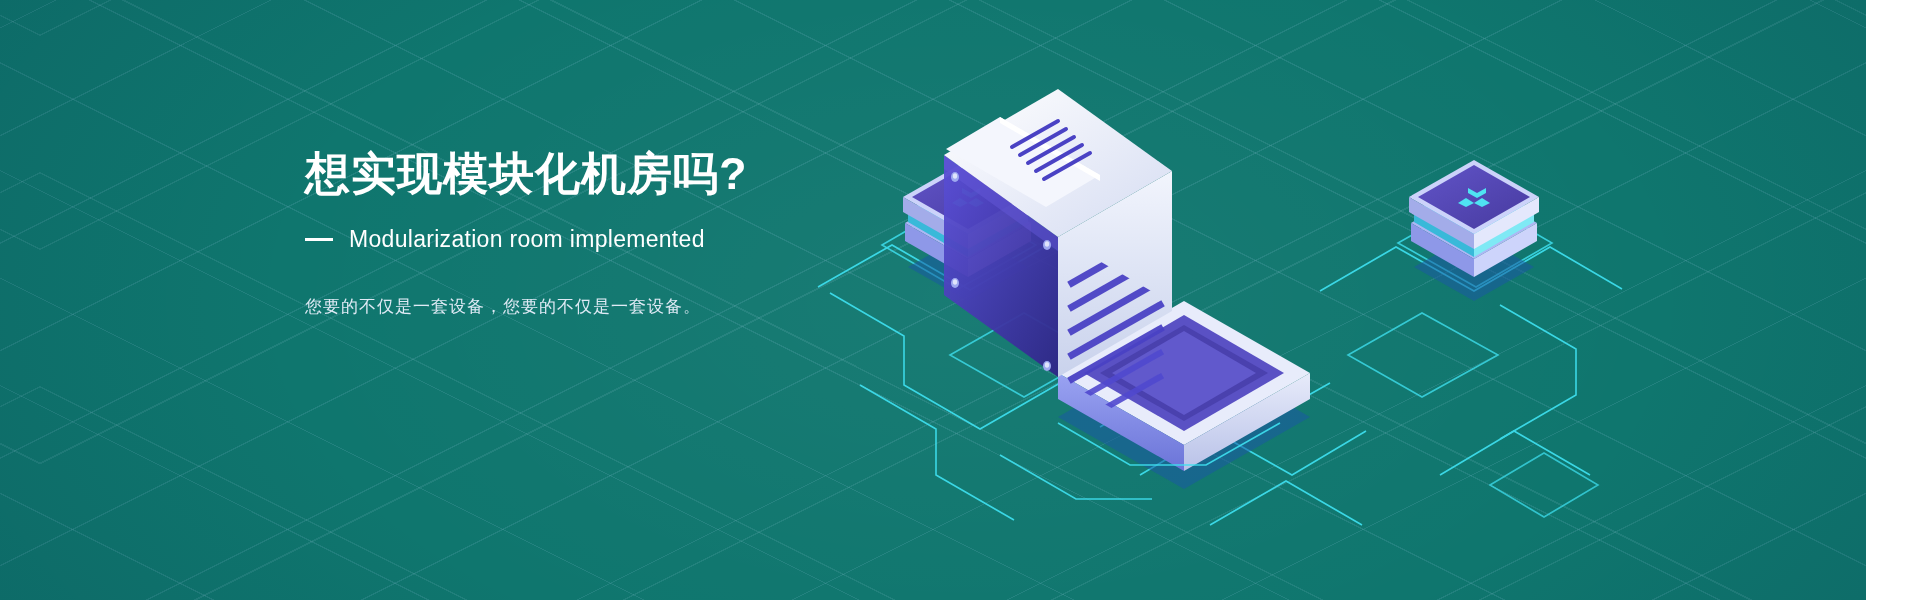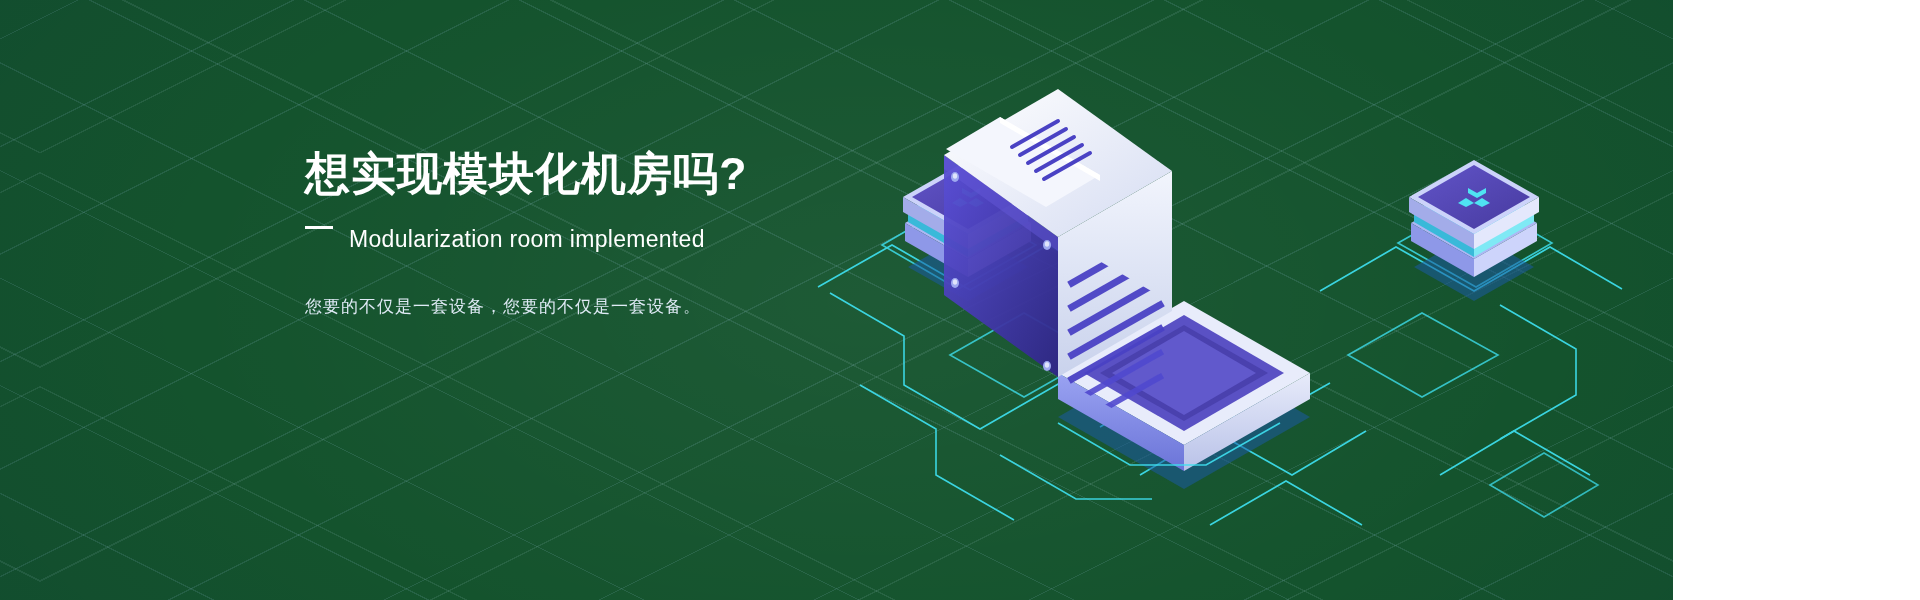--- a/index.html
+++ b/index.html
@@ -4,22 +4,22 @@
 <style>
   * { margin:0; padding:0; box-sizing:border-box; }
   html, body {
     width:1920px; height:600px;
     overflow:hidden;
     font-family:"Liberation Sans","DejaVu Sans",sans-serif;
   }
 
   .banner{
     position:relative;
-    width:1673px; height:600px;
-    background:#14532d;
+    width:1866px; height:600px;
+    background:#0f766e;
     overflow:hidden;
   }
 
   
   .grid-layer{
     position:absolute; inset:0;
     background-image:
       repeating-linear-gradient(26.57deg,
         rgba(255,255,255,0.00) 0px,
         rgba(255,255,255,0.00) 95px,
@@ -69,21 +69,21 @@
   .headline{
     font-size:45px;
     line-height:1.16;
     color:#ffffff;
     font-weight:700;
     letter-spacing:1px;
     white-space:nowrap;
   }
   .sub-row{
     display:flex;
-    align-items:flex-start;
+    align-items:center;
     margin-top:26px;
   }
   .sub-dash{
     width:28px; height:3px;
     background:#ffffff;
     margin-right:16px;
     flex:0 0 auto;
   }
   .subtitle{
     font-size:23px;

